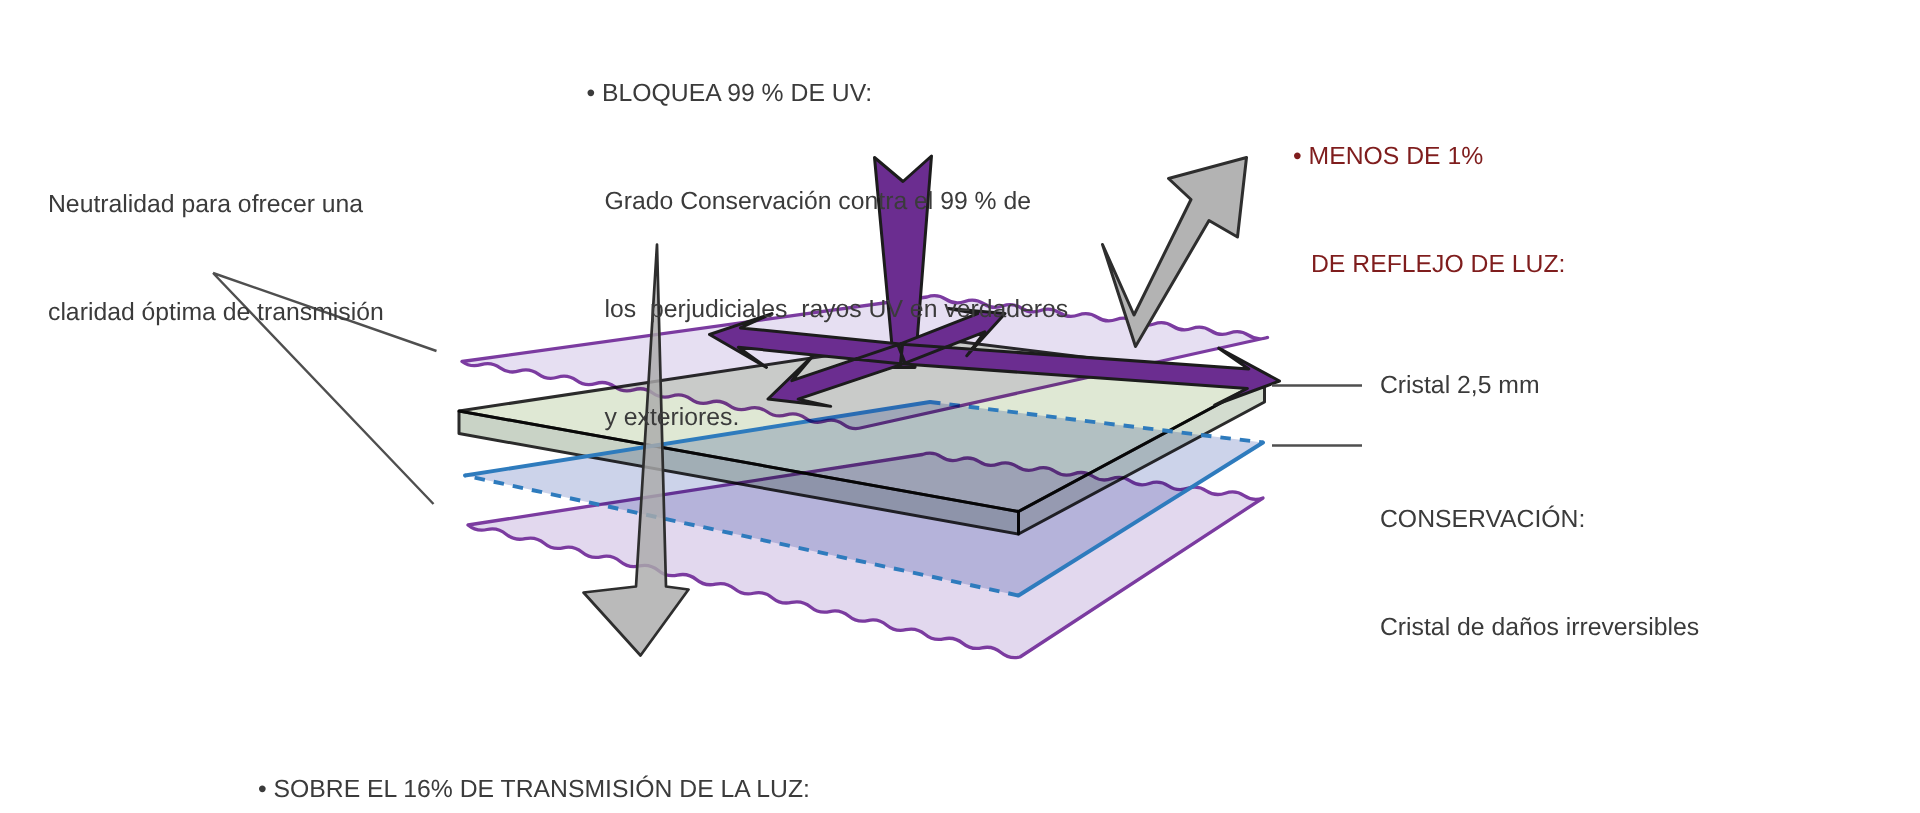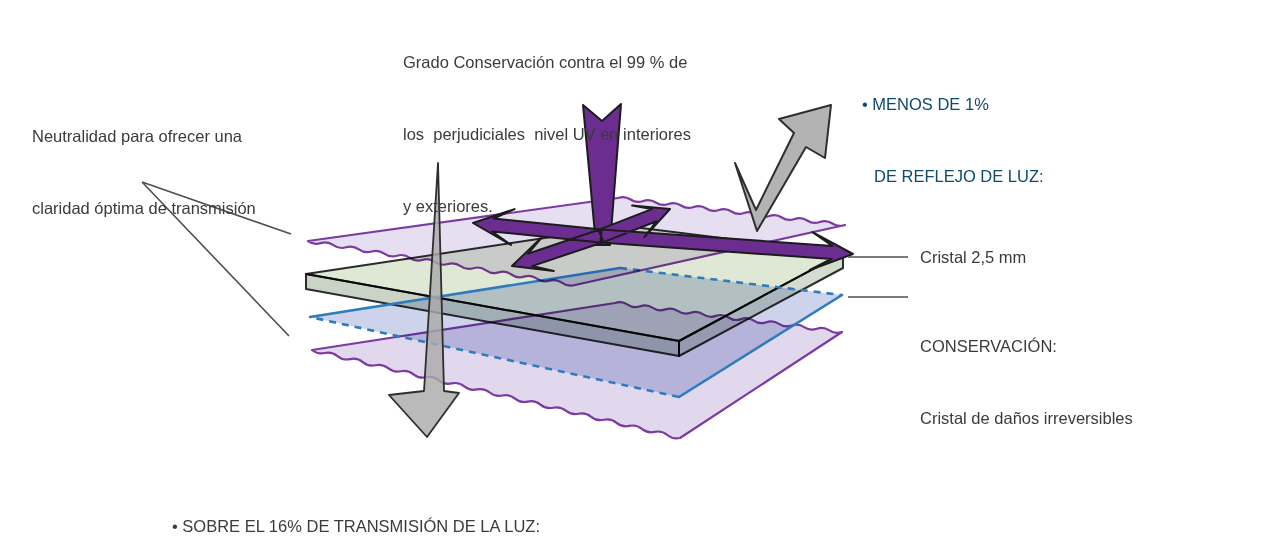--- a/index.html
+++ b/index.html
@@ -42,26 +42,27 @@
     <path id="p-transmit" d="M438,163 L424,391 L389,395 L427,437 L459,393 L444,391 Z" fill="#ababab" stroke="#2e2e2e" stroke-width="1.8" stroke-linejoin="round" fill-opacity="0.82"></path>
     <path id="p-leaders" d="M142,182 L291,234 M142,182 L289,336 M848,257 L908,257 M848,297 L908,297" fill="none" stroke="#4f4f4f" stroke-width="1.6" stroke-linejoin="round"></path>
   </svg>
 
   <div class="ann hang" style="left: 20px; top: 76px; color: rgb(59, 59, 59);">
     <div>Neutralidad para ofrecer una</div>
     <div>claridad óptima de transmisión</div>
   </div>
 
   <div class="ann hang" style="left: 391px; top: 2px; color: rgb(59, 59, 59);">
+    <div class="title">• BLOQUEA 99 % DE UV:</div>
     <div>Grado Conservación contra el 99 % de</div>
-    <div>los  perjudiciales  nivel UV en interiores</div>
+    <div>los  perjudiciales  rayos UV en verdaderos</div>
     <div>y exteriores.</div>
   </div>
 
-  <div class="ann hang" style="left: 862px; top: 44px; color: #0c4a6e;">
+  <div class="ann hang" style="left: 862px; top: 44px; color: #7f1d1d;">
     <div class="title">• MENOS DE 1%</div>
     <div>DE REFLEJO DE LUZ:</div>
   </div>
 
   <div class="ann" style="left: 920px; top: 245px; color: rgb(59, 59, 59); text-align: right;">Cristal 2,5 mm</div>
 
   <div class="ann" style="left: 920px; top: 286px; color: rgb(59, 59, 59);">
     <div>CONSERVACIÓN:</div>
     <div>Cristal de daños irreversibles</div>
     

